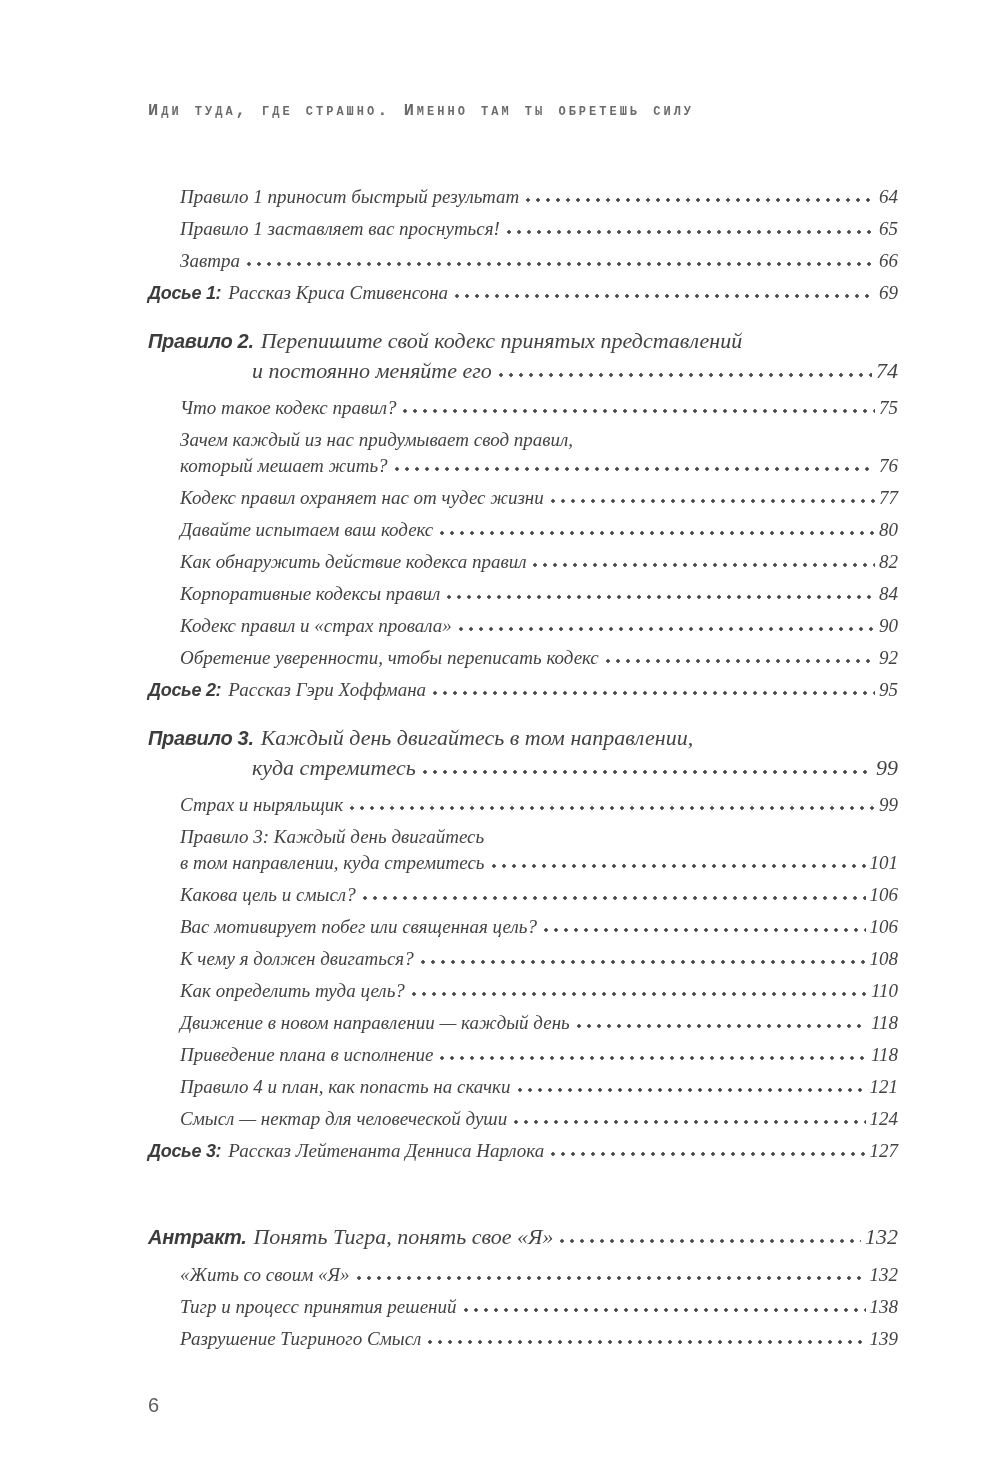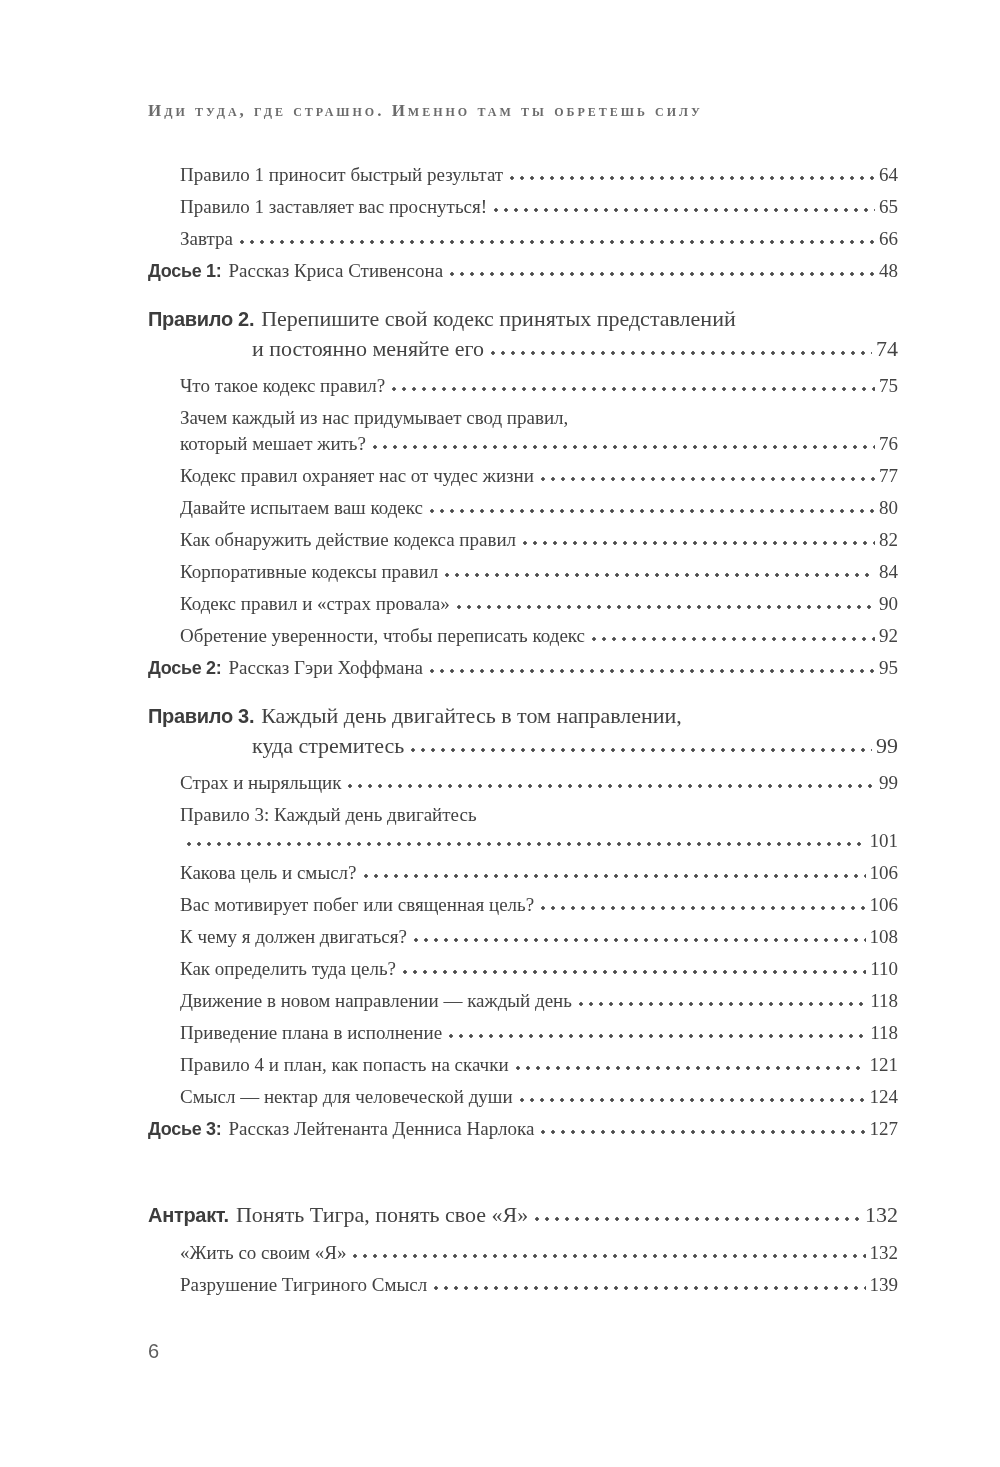--- a/index.html
+++ b/index.html
@@ -12,37 +12,38 @@
     width: 1000px;
     height: 1467px;
     background: #ffffff;
     box-sizing: border-box;
     padding: 101px 102px 0 148px;
     font-family: "Liberation Serif", "DejaVu Serif", serif;
     color: #434343;
     overflow: hidden;
   }
   .running-header {
-    font-family: Liberation Serif, serif;
+    font-family: Liberation Mono, monospace;
     font-variant: small-caps;
     font-weight: 700;
     font-size: 17px;
     line-height: 20px;
     letter-spacing: 3px;
     color: #6b6b6b;
-    margin-bottom: 41px;
+    margin-bottom: 63px;
     white-space: nowrap;
   }
   .toc {
     width: 100%;
   }
   .entry {
     font-size: 19px;
     line-height: 26px;
     margin: 0 0 6px 0;
+    font-style: italic;
   }
   .entry.sub {
     padding-left: 32px;
   }
   .entry.chapter {
     font-size: 22px;
     line-height: 29px;
     margin-top: 20px;
     margin-bottom: 10px;
   }
@@ -119,21 +120,21 @@
           <span class="title">Завтра</span>
           <span class="leader"></span>
           <span class="page-num">66</span>
         </div>
       </div>
       <div class="entry dossier">
         <div class="row">
           <span class="label">Досье 1:</span>
           <span class="title">Рассказ Криса Стивенсона</span>
           <span class="leader"></span>
-          <span class="page-num">48</span>
+          <span class="page-num">69</span>
         </div>
       </div>
       <div class="entry chapter">
         <div class="line"><span class="label">Правило 2.</span><span class="title">Перепишите свой кодекс принятых представлений</span></div>
         <div class="row cont">
           <span class="title">и постоянно меняйте его</span>
           <span class="leader"></span>
           <span class="page-num">74</span>
         </div>
       </div>
@@ -213,20 +214,21 @@
       <div class="entry sub">
         <div class="row">
           <span class="title">Страх и ныряльщик</span>
           <span class="leader"></span>
           <span class="page-num">99</span>
         </div>
       </div>
       <div class="entry sub">
         <div class="line"><span class="title">Правило 3: Каждый день двигайтесь</span></div>
         <div class="row">
+          <span class="title">в том направлении, куда стремитесь</span>
           <span class="leader"></span>
           <span class="page-num">101</span>
         </div>
       </div>
       <div class="entry sub">
         <div class="row">
           <span class="title">Какова цель и смысл?</span>
           <span class="leader"></span>
           <span class="page-num">106</span>
         </div>
@@ -294,20 +296,27 @@
           <span class="title">Понять Тигра, понять свое «Я»</span>
           <span class="leader"></span>
           <span class="page-num">132</span>
         </div>
       </div>
       <div class="entry sub">
         <div class="row">
           <span class="title">«Жить со своим «Я»</span>
           <span class="leader"></span>
           <span class="page-num">132</span>
+        </div>
+      </div>
+      <div class="entry sub">
+        <div class="row">
+          <span class="title">Тигр и процесс принятия решений</span>
+          <span class="leader"></span>
+          <span class="page-num">138</span>
         </div>
       </div>
       <div class="entry sub">
         <div class="row">
           <span class="title">Разрушение Тигриного Смысл</span>
           <span class="leader"></span>
           <span class="page-num">139</span>
         </div>
       </div>
     </div>

